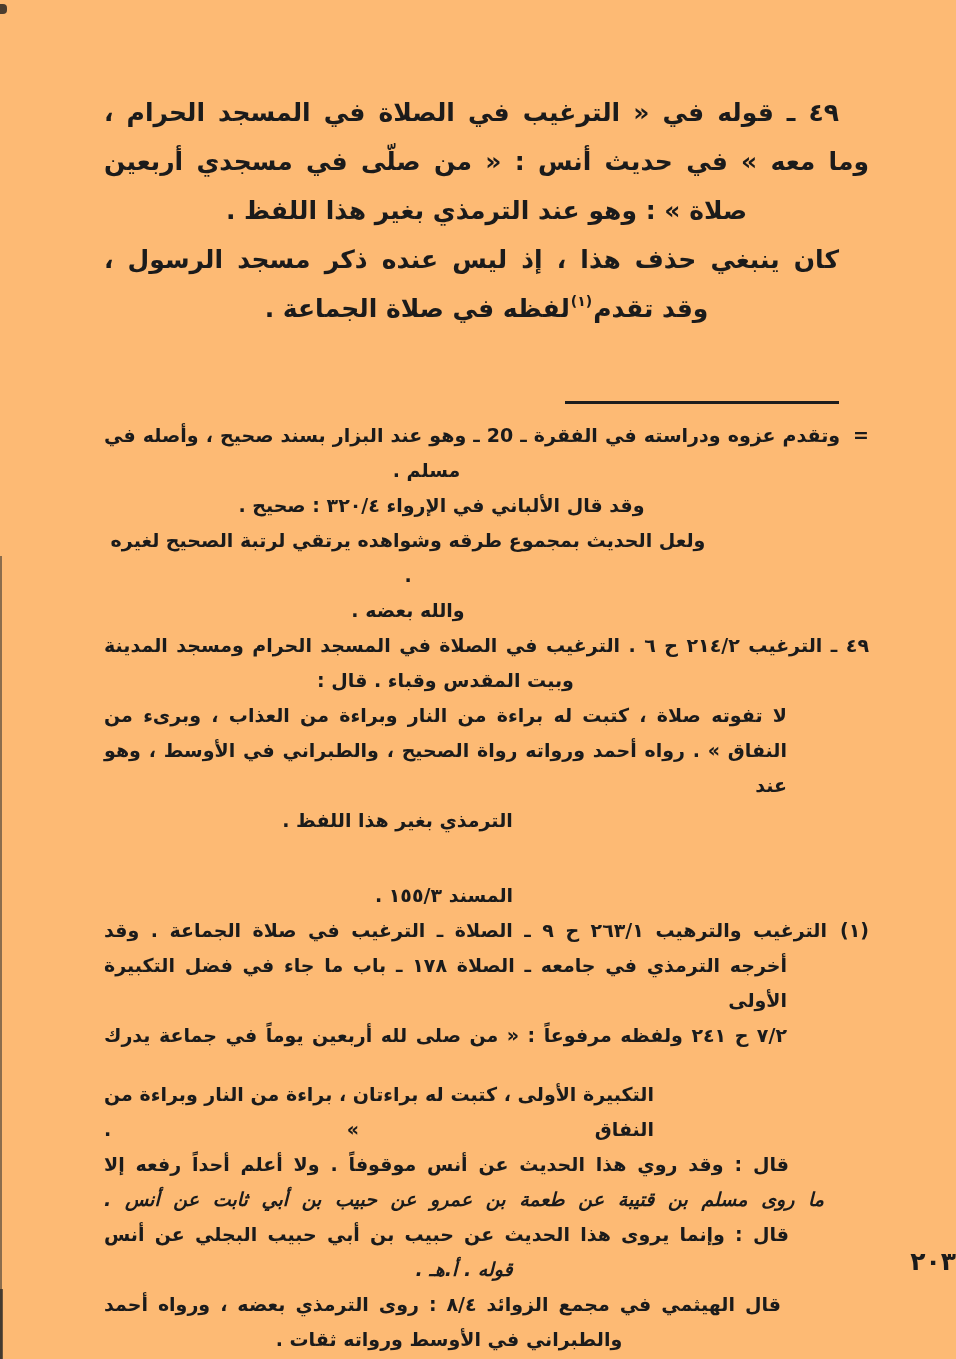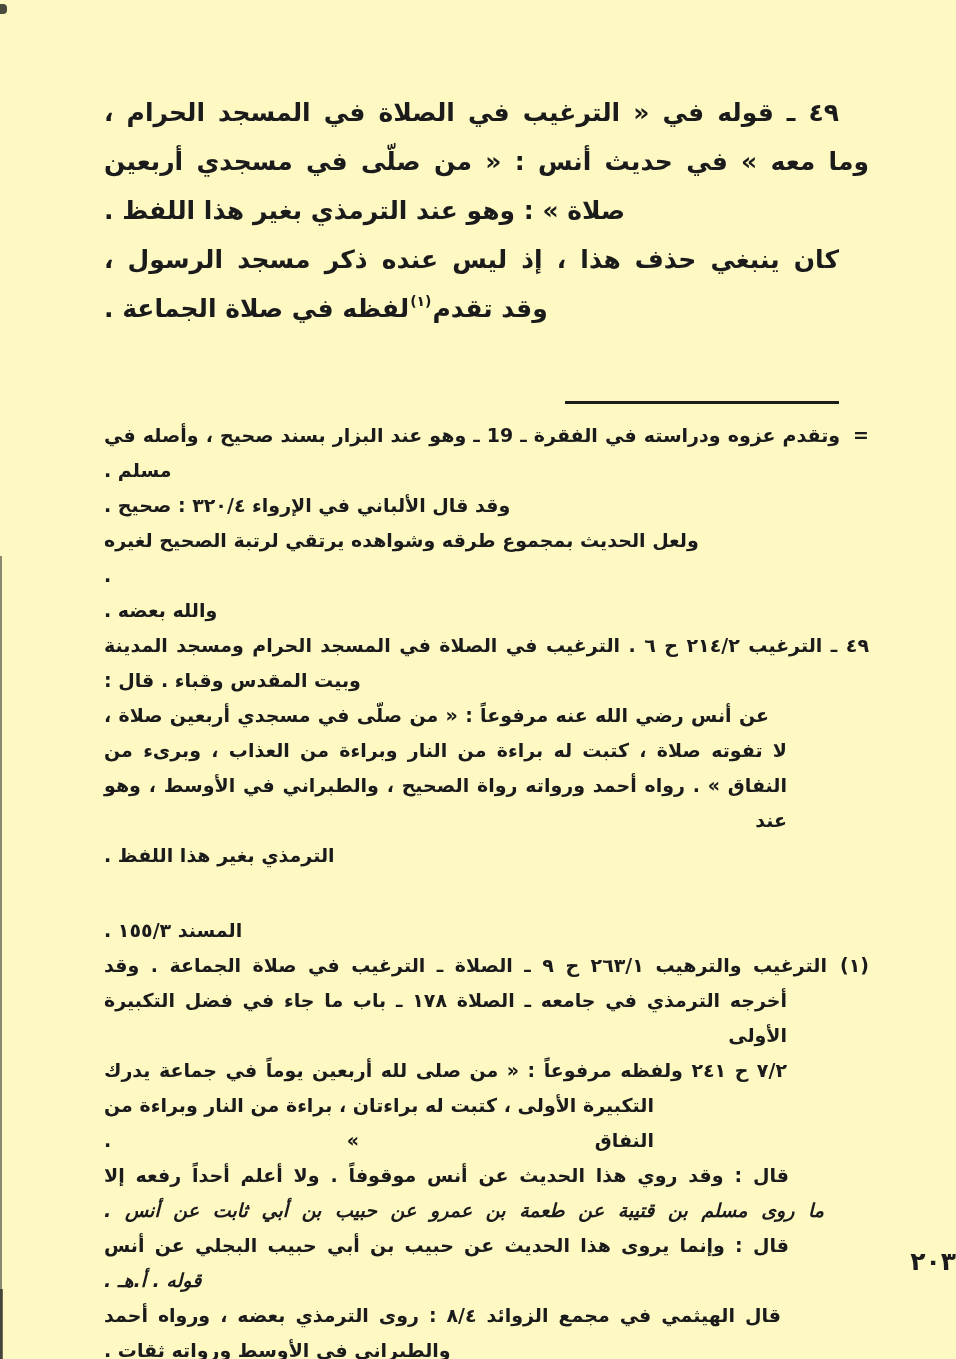--- a/index.html
+++ b/index.html
@@ -1,45 +1,45 @@
 <!DOCTYPE html>
 <html lang="ar"><head>
 <meta charset="utf-8">
 <style>
   html,body{margin:0;padding:0;background:#ffffff;}
   .page{
     position:relative;
     width:956px;height:1359px;
-    background:#fef9c3;
+    background:#fdba74;
     color:#1b1b1b;
     font-family:"DejaVu Sans", sans-serif;
     overflow:hidden;
   }
   .col{
     position:absolute;top:88px;right:87px;width:765px;
     direction:rtl;
   }
   .main{font-size:25px;font-weight:bold;line-height:49px;}
-  .main .line{text-align:left;white-space:nowrap;}
+  .main .line{text-align:center;white-space:nowrap;}
   .fn{font-size:19px;font-weight:bold;line-height:35px;}
-  .fn .line{text-align:left;}
+  .fn .line{text-align:center;}
   .fill{text-align:justify !important;text-align-last:justify;white-space:normal !important;}
   .pr30{padding-right:30px;}
   .pr45{padding-right:45px;font-style:italic;}
   .pr75{padding-right:75px;}
   .pr80{padding-right:80px;}
   .pr82{padding-right:82px;}
   .pr85{padding-right:85px;margin-top:40px;}
   .pr88{padding-right:88px;}
   .pr90{padding-right:90px;}
   .pr100{padding-right:100px;}
   .pr120{padding-right:120px;}
   .pr157{padding-right:157px;}
   .pr178{padding-right:178px;}
-  .pr215{padding-right:215px;}
+  .pr215{padding-right:215px;margin-top:24px;}
   .fn-divider{
     height:0;border-top:3px solid #1d1d1d;
     width:274px;margin:64px 30px 14px auto;
   }
   .fn-marker{display:inline-block;margin-left:13px;}
   .sup{font-size:14px;position:relative;top:-11px;margin:0 1px;}
   .pagenum{
     position:absolute;top:1247px;left:0;right:0;
     text-align:right;font-size:25px;font-weight:bold;
     direction:rtl;letter-spacing:2px;
@@ -70,31 +70,30 @@
       <div class="line">صلاة » : وهو عند الترمذي بغير هذا اللفظ .</div>
       <div class="line pr30 fill">كان ينبغي حذف هذا ، إذ ليس عنده ذكر مسجد الرسول ،</div>
       <div class="line"><span>وقد تقدم</span><span class="sup">(١)</span><span>لفظه في صلاة الجماعة .</span></div>
     </div>
 
     <div class="fn-divider"></div>
 
     <div class="fn">
 
       <div>
-        <div class="line fill"><span class="fn-marker">=</span><span>وتقدم عزوه ودراسته في الفقرة ـ 19 ـ وهو عند البزار بسند صحيح ، وأصله في</span></div>
+        <div class="line fill"><span class="fn-marker">=</span><span>وتقدم عزوه ودراسته في الفقرة ـ 20 ـ وهو عند البزار بسند صحيح ، وأصله في</span></div>
         <div class="line pr120">مسلم .</div>
         <div class="line pr90">وقد قال الألباني في الإرواء ٣٢٠/٤ : صحيح .</div>
         <div class="line pr157">ولعل الحديث بمجموع طرقه وشواهده يرتقي لرتبة الصحيح لغيره .</div>
         <div class="line pr157">والله بعضه .</div>
       </div>
 
       <div>
         <div class="line fill">٤٩ ـ الترغيب ٢١٤/٢ ح ٦ . الترغيب في الصلاة في المسجد الحرام ومسجد المدينة</div>
         <div class="line pr82">وبيت المقدس وقباء . قال :</div>
-        <div class="line pr100 fill">عن أنس رضي الله عنه مرفوعاً : « من صلّى في مسجدي أربعين صلاة ،</div>
         <div class="line pr82 fill">لا تفوته صلاة ، كتبت له براءة من النار وبراءة من العذاب ، وبرىء من</div>
         <div class="line pr82 fill">النفاق » . رواه أحمد ورواته رواة الصحيح ، والطبراني في الأوسط ، وهو عند</div>
         <div class="line pr178">الترمذي بغير هذا اللفظ .</div>
         <div class="line pr85">المسند ١٥٥/٣ .</div>
       </div>
 
       <div>
         <div class="line fill"><span class="fn-marker">(١)</span><span>الترغيب والترهيب ٢٦٣/١ ح ٩ ـ الصلاة ـ الترغيب في صلاة الجماعة . وقد</span></div>
         <div class="line pr82 fill">أخرجه الترمذي في جامعه ـ الصلاة ١٧٨ ـ باب ما جاء في فضل التكبيرة الأولى</div>
         <div class="line pr82 fill">٧/٢ ح ٢٤١ ولفظه مرفوعاً : « من صلى لله أربعين يوماً في جماعة يدرك</div>

